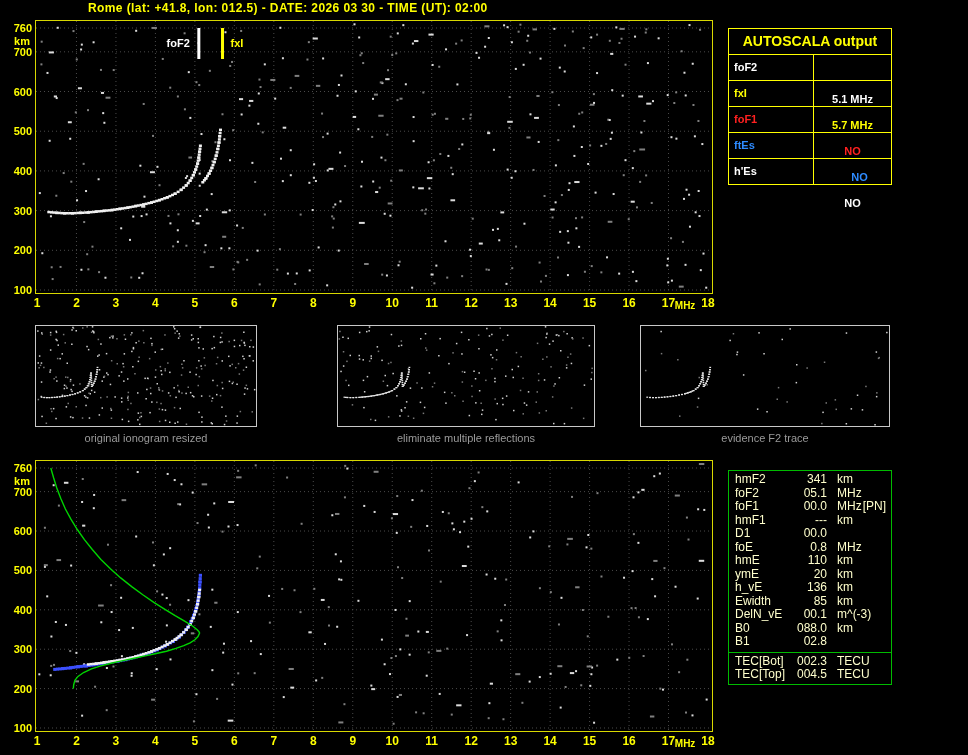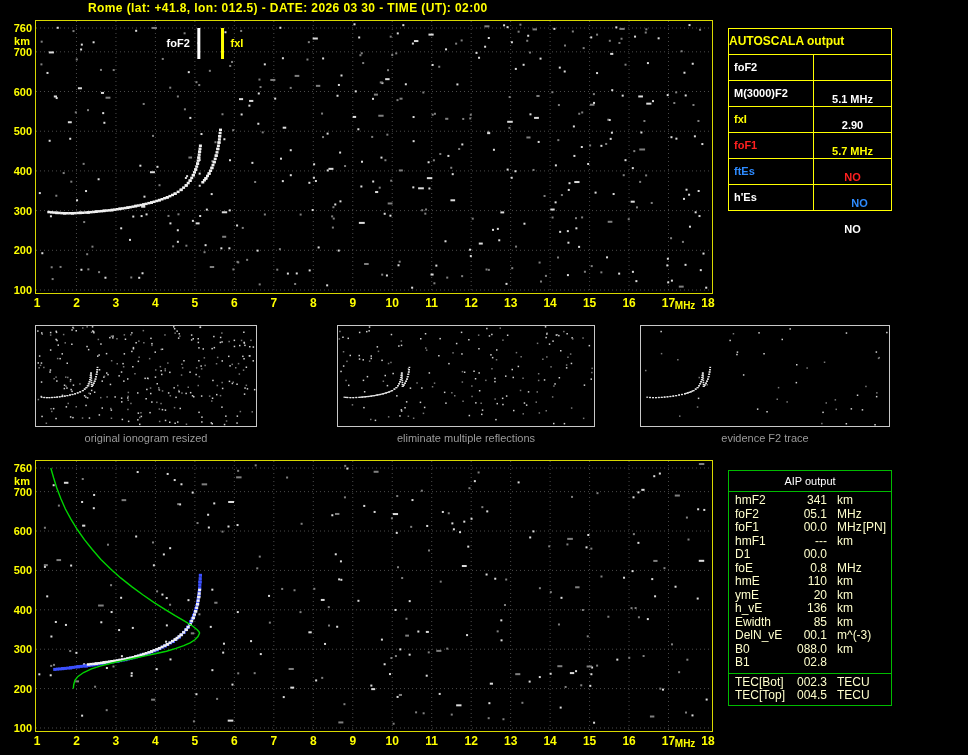--- a/index.html
+++ b/index.html
@@ -3,21 +3,21 @@
 <meta charset="utf-8">
 <style>
   html,body{margin:0;padding:0;background:#000;}
   body{width:968px;height:755px;position:relative;overflow:hidden;
        font-family:"Liberation Sans",sans-serif;}
   .abs{position:absolute;}
   #title{left:88px;top:1px;color:#ffff00;font-weight:bold;font-size:12px;letter-spacing:.4px;white-space:pre;}
 
   
   #autoscala{left:728px;top:28px;width:162px;border:1px solid #ffff00;background:#000;}
-  .as-header{height:25px;line-height:25px;text-align:left;color:#ffff00;font-weight:bold;font-size:12px;border-bottom:1px solid #ffff00;}
+  .as-header{height:25px;line-height:25px;text-align:center;color:#ffff00;font-weight:bold;font-size:14px;border-bottom:1px solid #ffff00;}
   .as-row{display:flex;height:25px;line-height:25px;border-bottom:1px solid #ffff00;font-size:11px;font-weight:bold;}
   .as-row:last-child{border-bottom:none;justify-content:flex-end;}
   .as-label{width:79px;padding-left:5px;border-right:1px solid #ffff00;}
   .as-value{flex:1;text-align:center;margin-top:32px;}
 
   
   #aip{left:728px;top:470px;width:162px;border:1px solid #00bb00;background:#000;padding-bottom:2px;}
   .aip-header{height:20px;line-height:20px;text-align:center;color:#ffffff;font-size:11px;border-bottom:1px solid #00bb00;}
   #aip-rows{padding-top:2px;}
   .aip-row{display:flex;height:13.5px;line-height:13.5px;font-size:12px;color:#ffffcc;}
@@ -1930,45 +1930,40 @@
     </g>
   </svg>
 
 <div id="autoscala" class="abs">
   <div class="as-header">AUTOSCALA output</div>
   <div id="as-rows">
       <div class="as-row" style="color: rgb(255, 255, 255);">
         <div class="as-label">foF2</div>
         <div class="as-value">5.1 MHz</div>
       </div>
-      <div class="as-row" style="color: rgb(255, 255, 255);">
-        <div class="as-label">M(3000)F2</div>
-        <div class="as-value">2.90</div>
-      </div>
       <div class="as-row" style="color: rgb(255, 255, 0);">
         <div class="as-label">fxI</div>
         <div class="as-value">5.7 MHz</div>
       </div>
       <div class="as-row" style="color: rgb(255, 32, 32);">
         <div class="as-label">foF1</div>
         <div class="as-value">NO</div>
       </div>
       <div class="as-row" style="color: rgb(46, 139, 255); gap: 14px;">
         <div class="as-label">ftEs</div>
         <div class="as-value">NO</div>
       </div>
       <div class="as-row" style="color: rgb(255, 255, 255);">
         <div class="as-label">h'Es</div>
         <div class="as-value">NO</div>
       </div>
     </div>
 </div>
 
 <div id="aip" class="abs">
-  <div class="aip-header">AIP output</div>
   <div id="aip-rows">
       <div class="aip-row">
         <div class="aip-label">hmF2</div>
         <div class="aip-value">341</div>
         <div class="aip-unit">km</div>
         <div class="aip-extra"></div>
       </div>
       <div class="aip-row">
         <div class="aip-label">foF2</div>
         <div class="aip-value">05.1</div>

